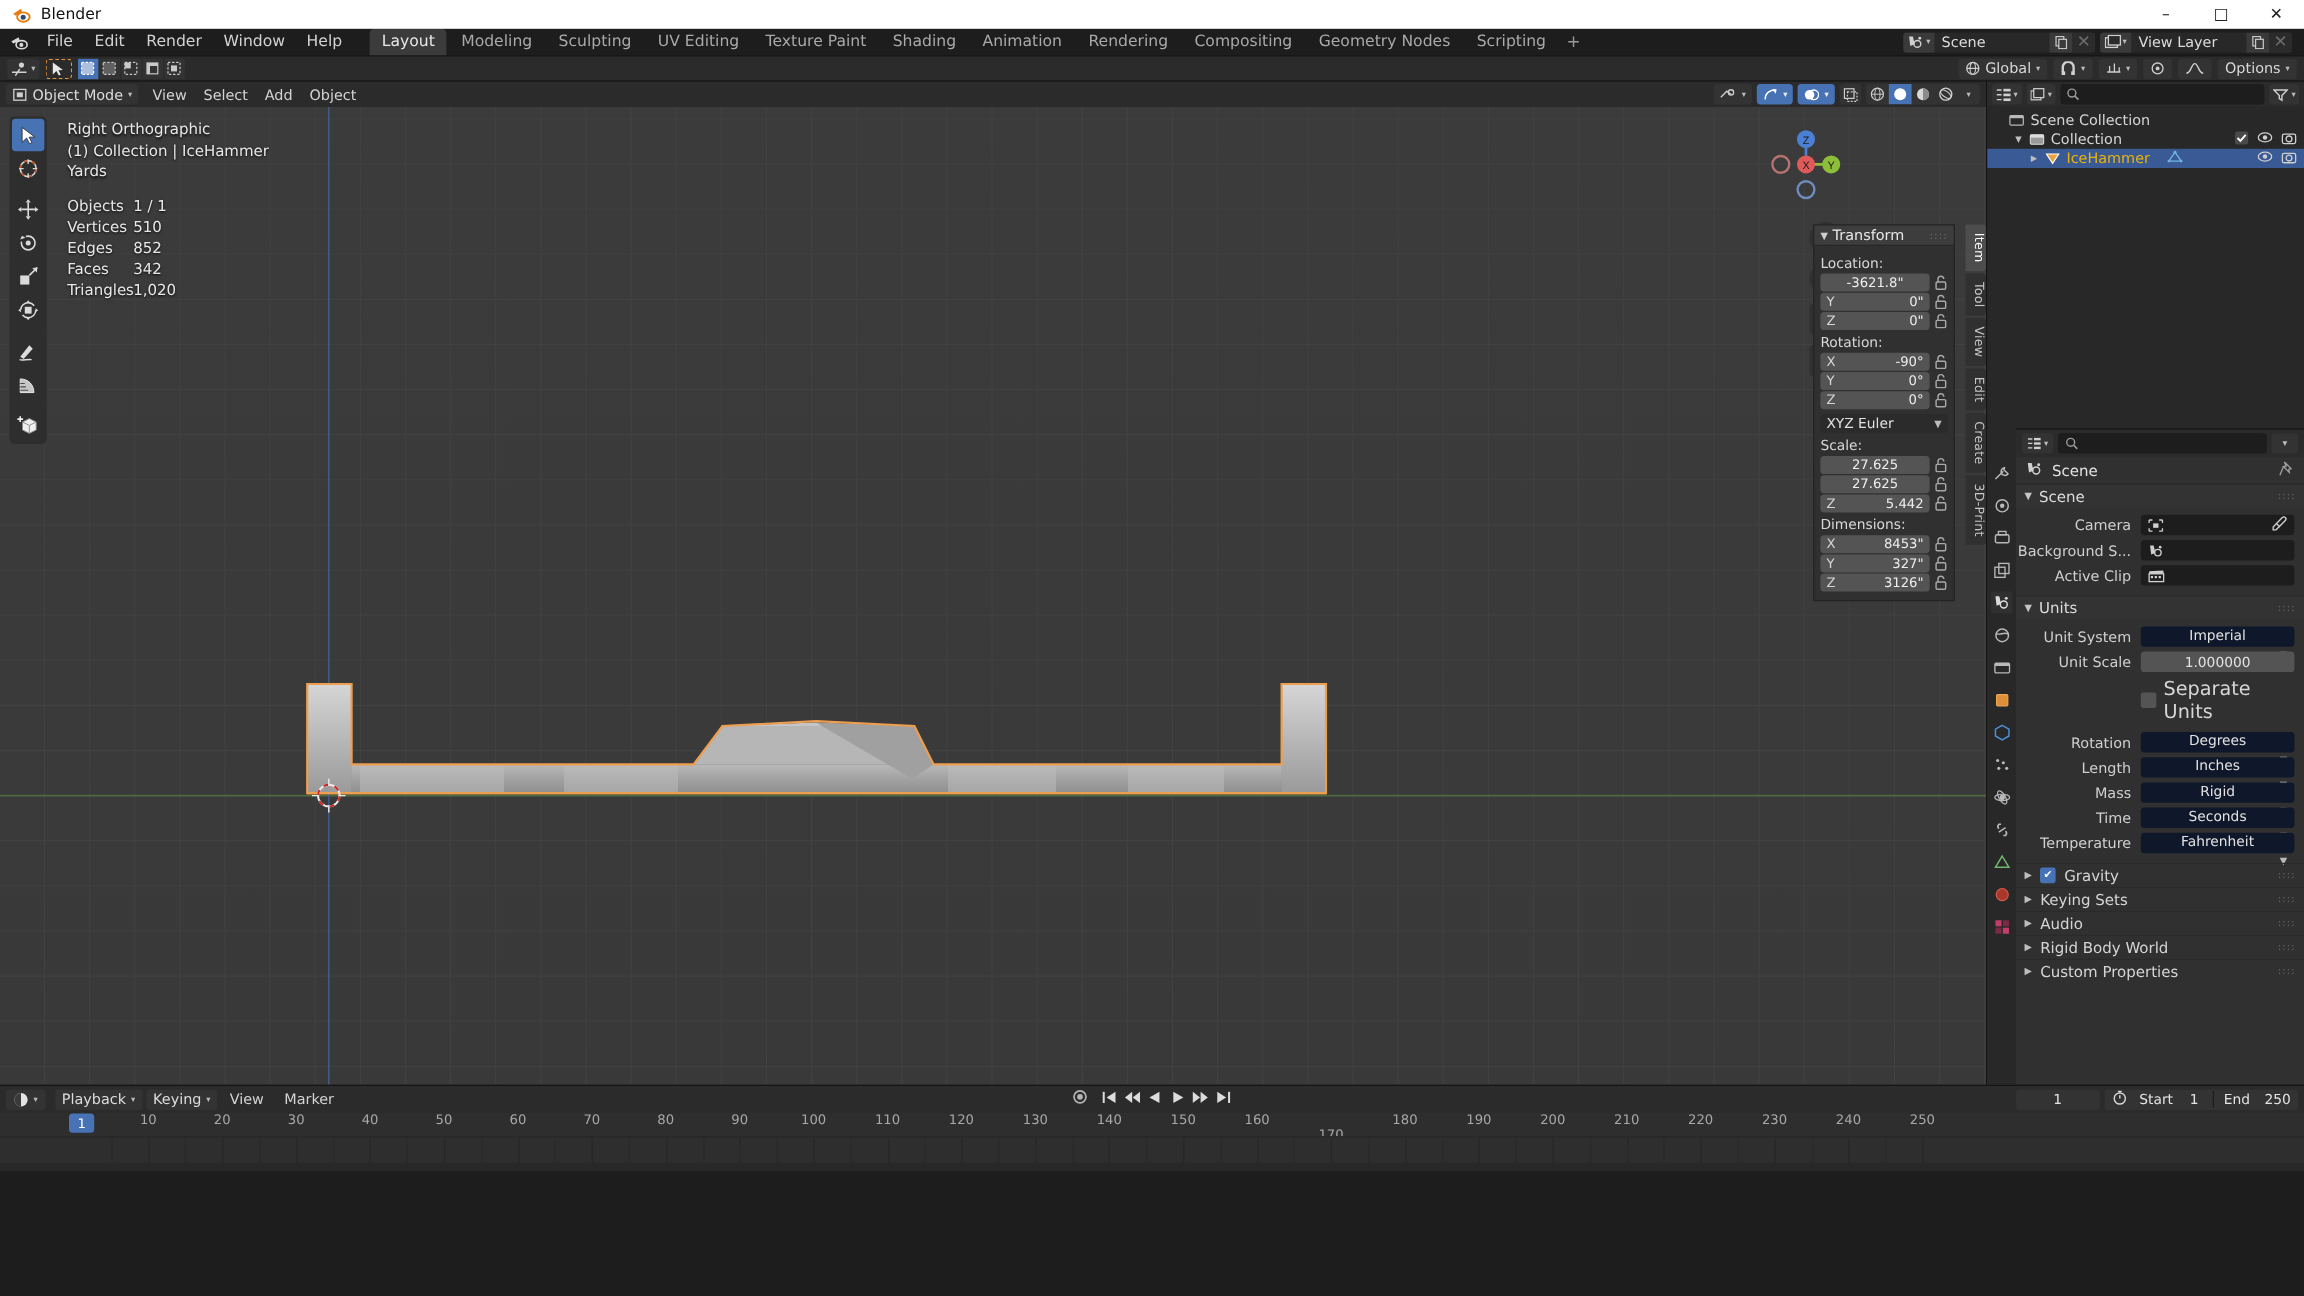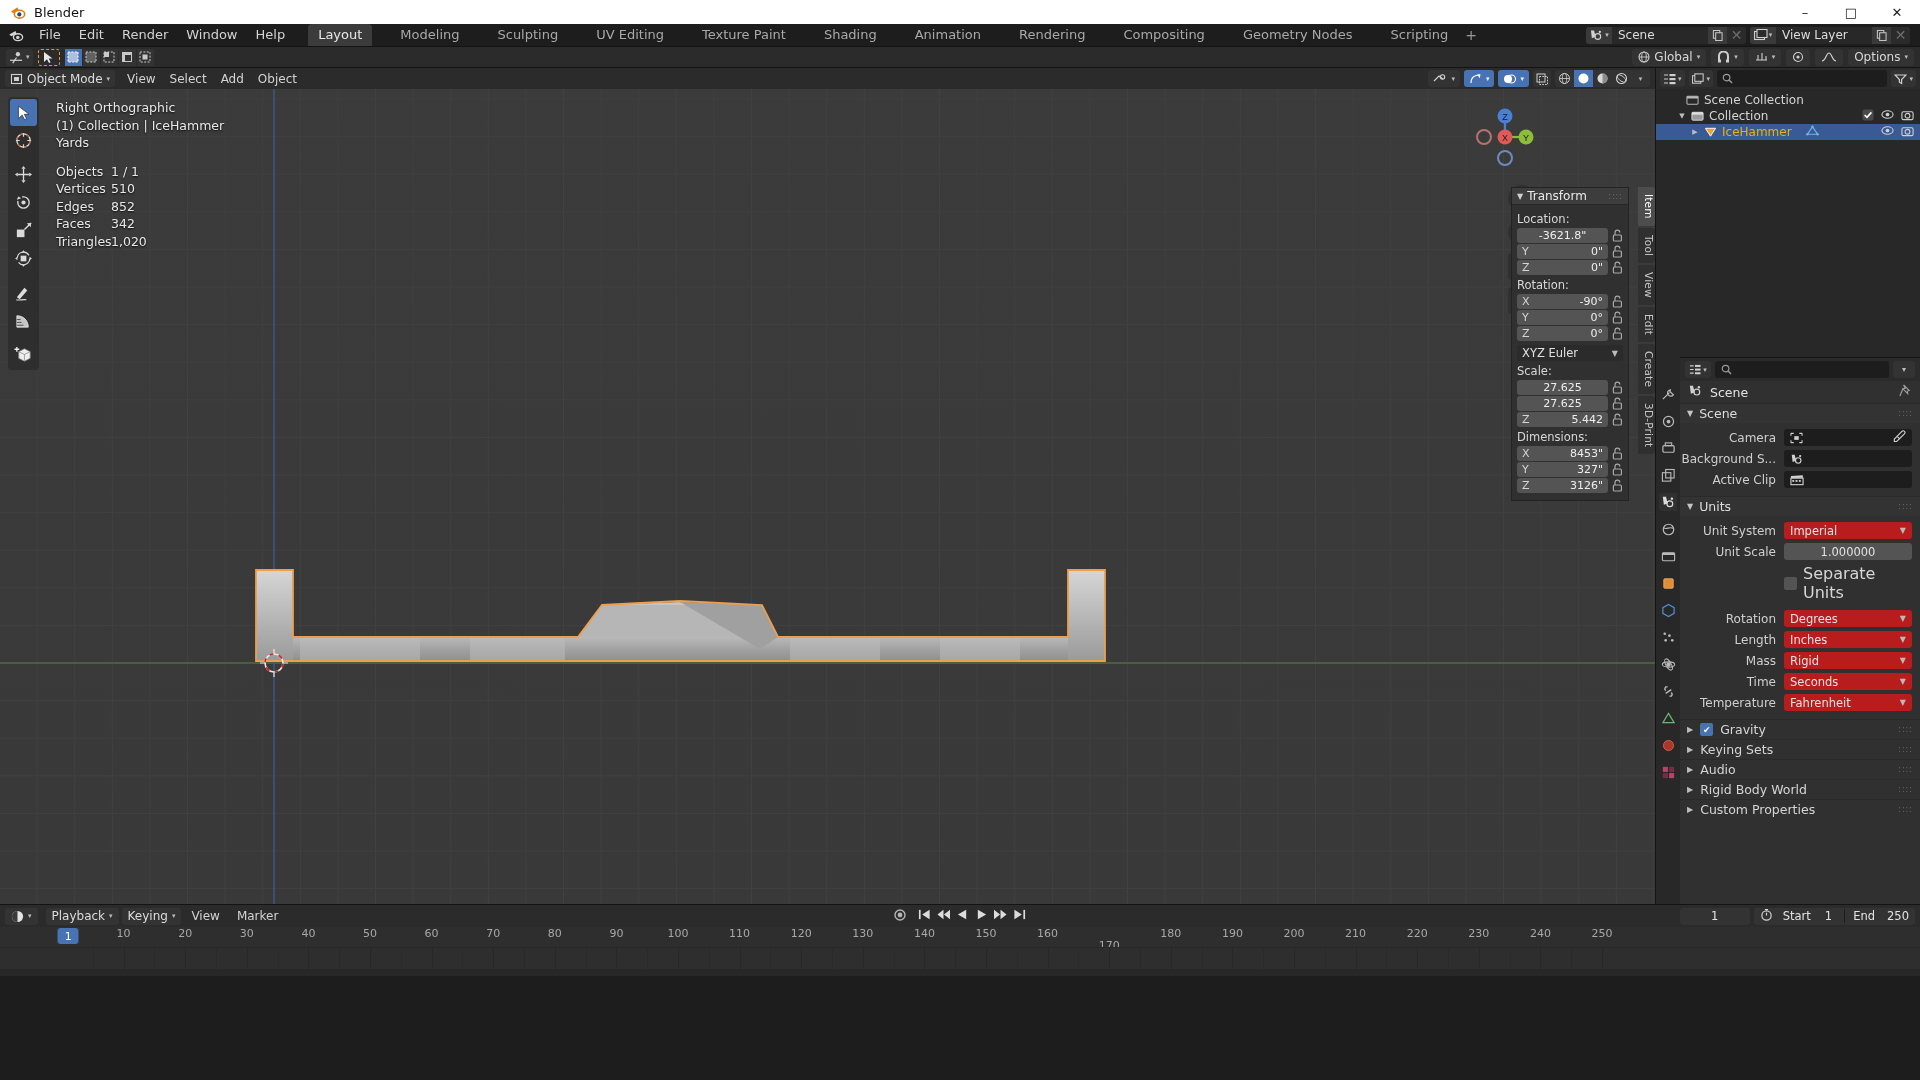--- a/index.html
+++ b/index.html
@@ -12,21 +12,21 @@
   #titlebar .tb-icon { margin-left:10px; width:16px; height:16px; }
   #titlebar .tb-title { margin-left:8px; color:#111; font-size:13px; }
   #titlebar .wbtns { position:absolute; right:0; top:0; height:24px; display:flex; }
   #titlebar .wbtn { width:46px; height:24px; display:flex; align-items:center; justify-content:center;
      color:#222; font-size:13px; }
 
   
   #topbar { height:22px; background:#1d1d1d; display:flex; align-items:center; padding:0 6px; gap:0; }
   .blogo { width:20px; height:16px; display:flex; align-items:center; justify-content:center; margin-right:4px;}
   .menu-item { padding:2px 9px; font-size:13px; color:#d3d3d3; border-radius:3px; line-height:16px; }
-  .ws-tabs { display:flex; align-items:center; margin-left:14px; gap:18px; }
+  .ws-tabs { display:flex; align-items:center; margin-left:14px; gap:2px; }
   .ws-tab { padding:3px 10px 4px; font-size:13px; color:#a9a9a9; border-radius:4px 4px 0 0; line-height:15px;}
   .ws-tab.active { background:#3b3b3b; color:#e8e8e8; }
   .ws-plus { padding:2px 7px; color:#9a9a9a; font-size:14px; }
   .topbar-right { margin-left:auto; display:flex; align-items:center; gap:4px; padding-right:4px;}
   .idblock { display:flex; align-items:center; height:17px; background:#282828; border-radius:3px; overflow:hidden; }
   .idblock .idico { width:26px; height:17px; background:#3a3a3a; display:flex; align-items:center; justify-content:center; gap:1px;}
   .idblock .idname { padding:0 8px 0 6px; font-size:12px; color:#dcdcdc; min-width:96px; line-height:17px;}
   .idblock .idbtn { width:19px; height:17px; background:#3a3a3a; display:flex; align-items:center; justify-content:center; color:#c8c8c8;}
   .idblock .idbtn.dim { background:#2b2b2b; color:#6d6d6d; }
 
@@ -148,21 +148,21 @@
   #prop-crumb .pin { margin-left:auto; }
   .psection-h { height:20px; background:#333333; display:flex; align-items:center; gap:6px; padding:0 7px;
       font-size:12.5px; color:#dcdcdc; border-top:1px solid #2a2a2a;}
   .psection-h .tri { font-size:8px; color:#c5c5c5;}
   .psection-h .grip { margin-left:auto; color:#6b6b6b; font-size:8px; letter-spacing:1px;}
   .prow { display:flex; align-items:center; gap:8px; padding:2px 8px 2px 0; }
   .prow .plabel { width:96px; text-align:right; font-size:12px; color:#cfcfcf; white-space:nowrap;
      overflow:hidden; text-overflow:ellipsis;}
   .pval { flex:1; height:17px; background:#1d1d1d; border-radius:3px; display:flex; align-items:center;
      padding:0 6px; font-size:11.5px; color:#e2e2e2; gap:5px; }
-  .pval.sel { background:#b91c1c; }
+  .pval.sel { background:#0f172a;flex-direction:column; }
   .pval.num { background:#545454; justify-content:center; }
   .pval .cv { margin-left:auto; font-size:8px; color:#b9b9b9;}
   .pchk { display:flex; align-items:center; gap:6px; padding:2px 8px 2px 104px;}
   .cbox { width:13px; height:13px; background:#545454; border-radius:2px; flex:none;}
   .cbox.on { background:#4772b3; display:flex; align-items:center; justify-content:center; color:#fff; font-size:9px;}
   .pcollapsed { height:20px; display:flex; align-items:center; gap:7px; padding:0 7px; font-size:12.5px;
       color:#d5d5d5; border-top:1px solid #2a2a2a; }
   .pcollapsed .tri { font-size:8px; color:#bdbdbd;}
   .pcollapsed .grip { margin-left:auto; color:#6b6b6b; font-size:8px; letter-spacing:1px;}
 
@@ -895,21 +895,21 @@
           <span title=""></span>
         </div>
         <div class="o-icbtn">
           <svg width="13" height="12" viewBox="0 0 13 12">
               <path d="M1 2 H12 L7.6 6.6 V10.5 L5.4 9.2 V6.6 Z" fill="none" stroke="#cfcfcf" stroke-width="1.2"></path>
             </svg>
           <span style="font-size:7px;color:#bbb">▾</span>
         </div>
       </div>
       <div id="out-body">
-          <div class="orow" style="padding-left: 16px;">
+          <div class="orow" style="padding-left: 4px;">
             <span class="tri"></span>
             <span style="width: 14px; display: flex; align-items: center;">
               <svg width="13" height="12" viewBox="0 0 14 12">
                 <rect x="1" y="2" width="12" height="8.5" rx="1" fill="none" stroke="#b8b8b8" stroke-width="1.1"></rect>
                 <rect x="1" y="2" width="12" height="2.4" fill="#b8b8b8"></rect>
               </svg>
             </span>
             <span class="nm">Scene Collection</span>
             <span class="rt"></span>
           </div>

